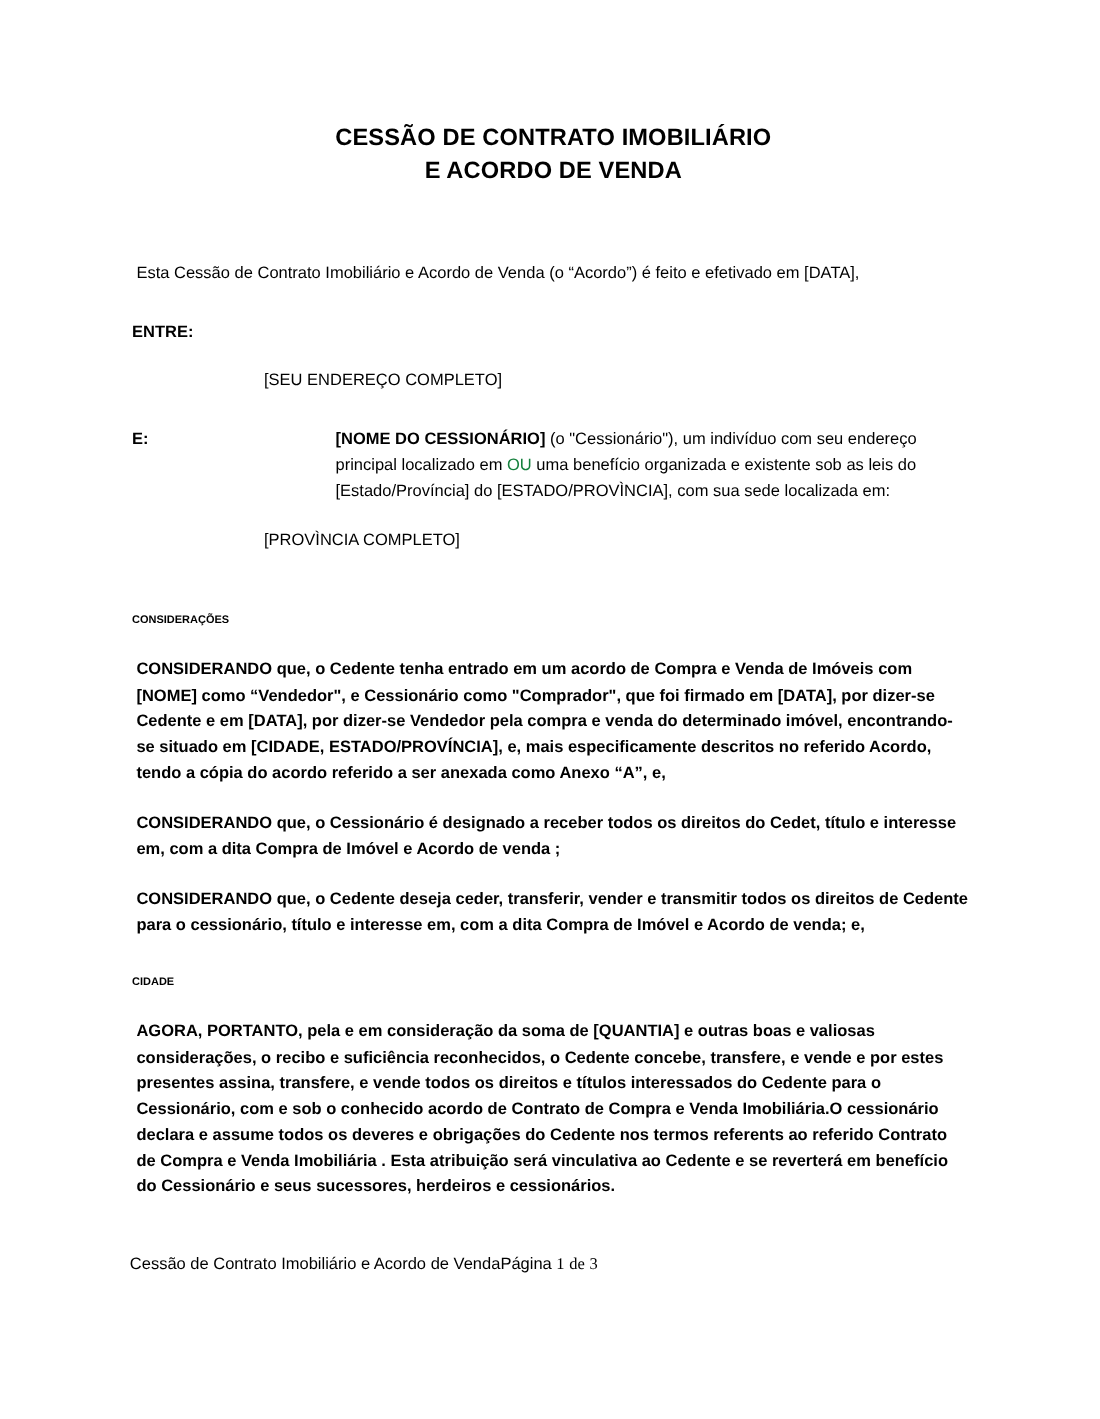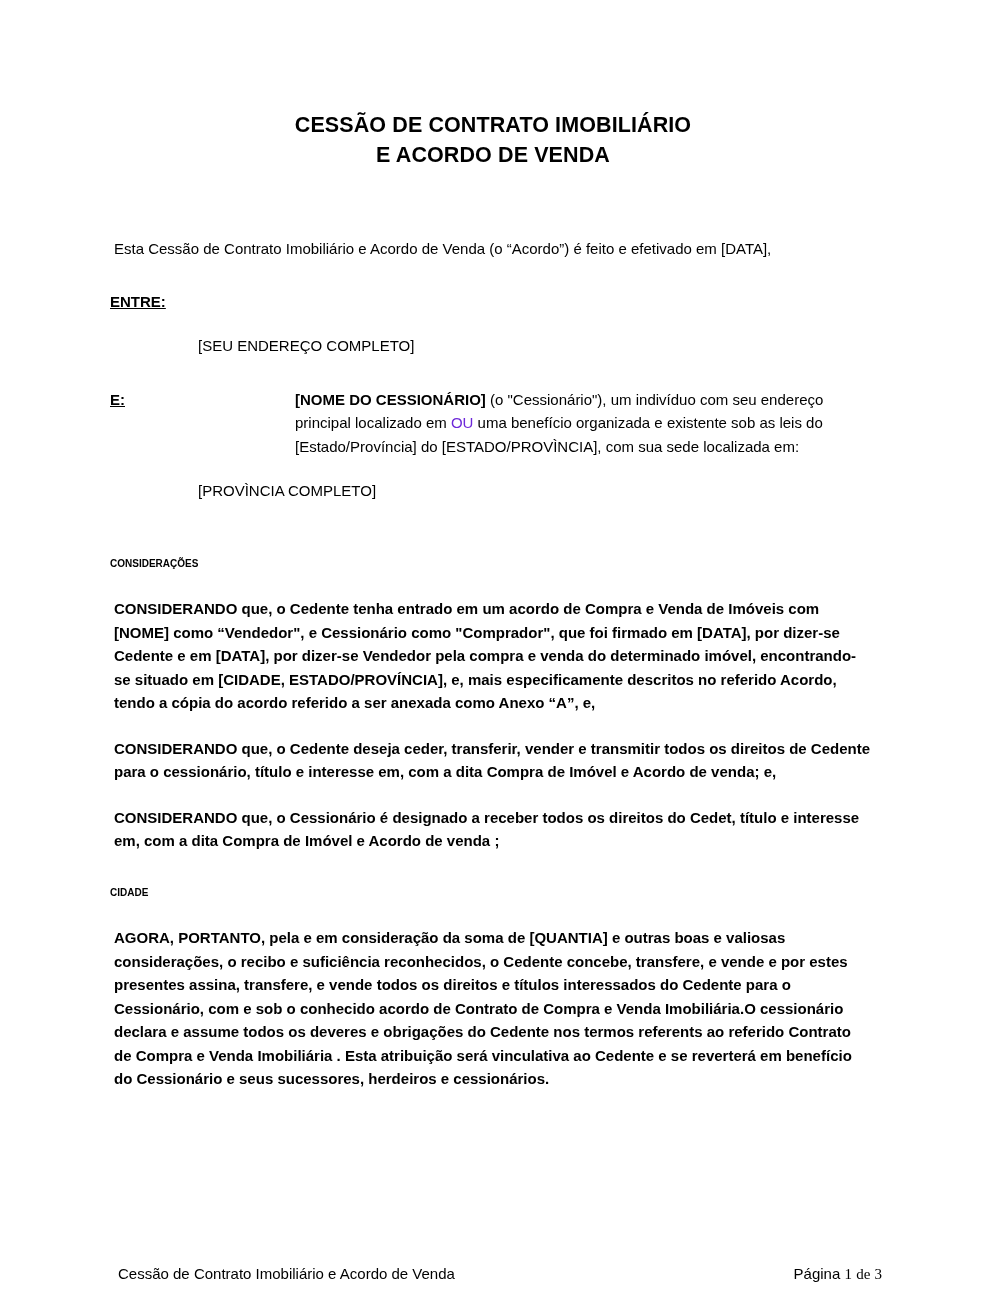--- a/index.html
+++ b/index.html
@@ -16,21 +16,21 @@
     position: relative;
     width: 1000px;
     height: 1290px;
     margin: 0 auto;
     background: #ffffff;
     overflow: hidden;
     box-sizing: border-box;
   }
   .content {
     position: absolute;
-    left: 110px;
+    left: 120px;
     top: 0;
     width: 766px;
   }
 
   
   .doc-title {
     text-align: center;
     font-size: 21.5px;
     font-weight: bold;
     line-height: 30px;
@@ -60,65 +60,63 @@
     font-size: 15px;
     line-height: 23.5px;
   }
   .party-row.entre { margin-top: 29px; }
   .party-row.e     { margin-top: 30px; }
 
   .party-label {
     flex: 0 0 185px;
     font-weight: bold;
     white-space: nowrap;
-    text-decoration: underline;
   }
   .party-body {
     flex: 1 1 auto;
     text-align: justify;
     text-justify: inter-word;
   }
   .party-body .strong {
     font-weight: bold;
   }
   .party-body.ragged {
     text-align: left;
   }
   .addr-line {
-    margin-left: 88px;
+    margin-left: 120px;
     font-size: 15px;
     line-height: 23.5px;
   }
   .addr-line.first  { margin-top: 21px; }
   .addr-line.second { margin-top: 21px; }
 
   .ou {
-    color: #6d28d9;
+    color: #15803d;
   }
 
   
   .section-heading {
     font-size: 10px;
     font-weight: bold;
     line-height: 23.5px;
     margin: 0;
   }
   .section-heading.consideracoes { margin-top: 49px; }
   .section-heading.termos        { margin-top: 28px; }
 
   .body-para { margin-top: 22px; font-weight: bold; }
 
   
   .footer {
     position: absolute;
     left: 118px;
     right: 118px;
-    top: 1264px;
+    top: 1140px;
     display: flex;
-    justify-content: space-between;
     align-items: baseline;
     font-size: 15px;
     line-height: 20px;
   }
   .footer-left { white-space: nowrap; }
   .footer-right { white-space: nowrap; }
   .footer-right .serif {
     font-family: "Liberation Serif", serif;
     font-size: 15px;
   }
@@ -145,22 +143,22 @@
     <div class="party-row e">
       <div class="party-label">E:</div>
       <div class="party-body ragged"><span class="strong">[NOME DO CESSIONÁRIO]</span><span> (o "Cessionário"), um indivíduo com seu endereço principal localizado em </span><span class="ou">OU</span><span> uma benefício organizada e existente sob as leis do [Estado/Província] do [ESTADO/PROVÌNCIA], com sua sede localizada em:</span></div>
     </div>
 
     <div class="addr-line second">[PROVÌNCIA COMPLETO]</div>
 
     <h2 class="section-heading consideracoes">CONSIDERAÇÕES</h2>
 
     <p class="para body-para">CONSIDERANDO que, o Cedente tenha entrado em um acordo de Compra e Venda de Imóveis com [NOME] como “Vendedor", e Cessionário como "Comprador", que foi firmado em [DATA], por dizer-se Cedente e em [DATA], por dizer-se Vendedor pela compra e venda do determinado imóvel, encontrando-se situado em [CIDADE, ESTADO/PROVÍNCIA], e, mais especificamente descritos no referido Acordo, tendo a cópia do acordo referido a ser anexada como Anexo “A”, e,</p>
+    <p class="para body-para">CONSIDERANDO que, o Cessionário é designado a receber todos os direitos do Cedet, título e interesse em, com a dita Compra de Imóvel e Acordo de venda ;</p>
     <p class="para body-para">CONSIDERANDO que, o Cedente deseja ceder, transferir, vender e transmitir todos os direitos de Cedente para o cessionário, título e interesse em, com a dita Compra de Imóvel e Acordo de venda; e,</p>
-    <p class="para body-para">CONSIDERANDO que, o Cessionário é designado a receber todos os direitos do Cedet, título e interesse em, com a dita Compra de Imóvel e Acordo de venda ;</p>
 
     <h2 class="section-heading termos">CIDADE</h2>
 
     <p class="para body-para">AGORA, PORTANTO, pela e em consideração da soma de [QUANTIA] e outras boas e valiosas considerações, o recibo e suficiência reconhecidos, o Cedente concebe, transfere, e vende e por estes presentes assina, transfere, e vende todos os direitos e títulos interessados do Cedente para o Cessionário, com e sob o conhecido acordo de Contrato de Compra e Venda Imobiliária.O cessionário declara e assume todos os deveres e obrigações do Cedente nos termos referents ao referido Contrato de Compra e Venda Imobiliária . Esta atribuição será vinculativa ao Cedente e se reverterá em benefício do Cessionário e seus sucessores, herdeiros e cessionários.</p>
 
   </div>
 
   <div class="footer">
     <div class="footer-left">Cessão de Contrato Imobiliário e Acordo de Venda</div>
     <div class="footer-right"><span>Página</span> <span class="serif">1</span> <span class="serif">de</span> <span class="serif">3</span></div>

